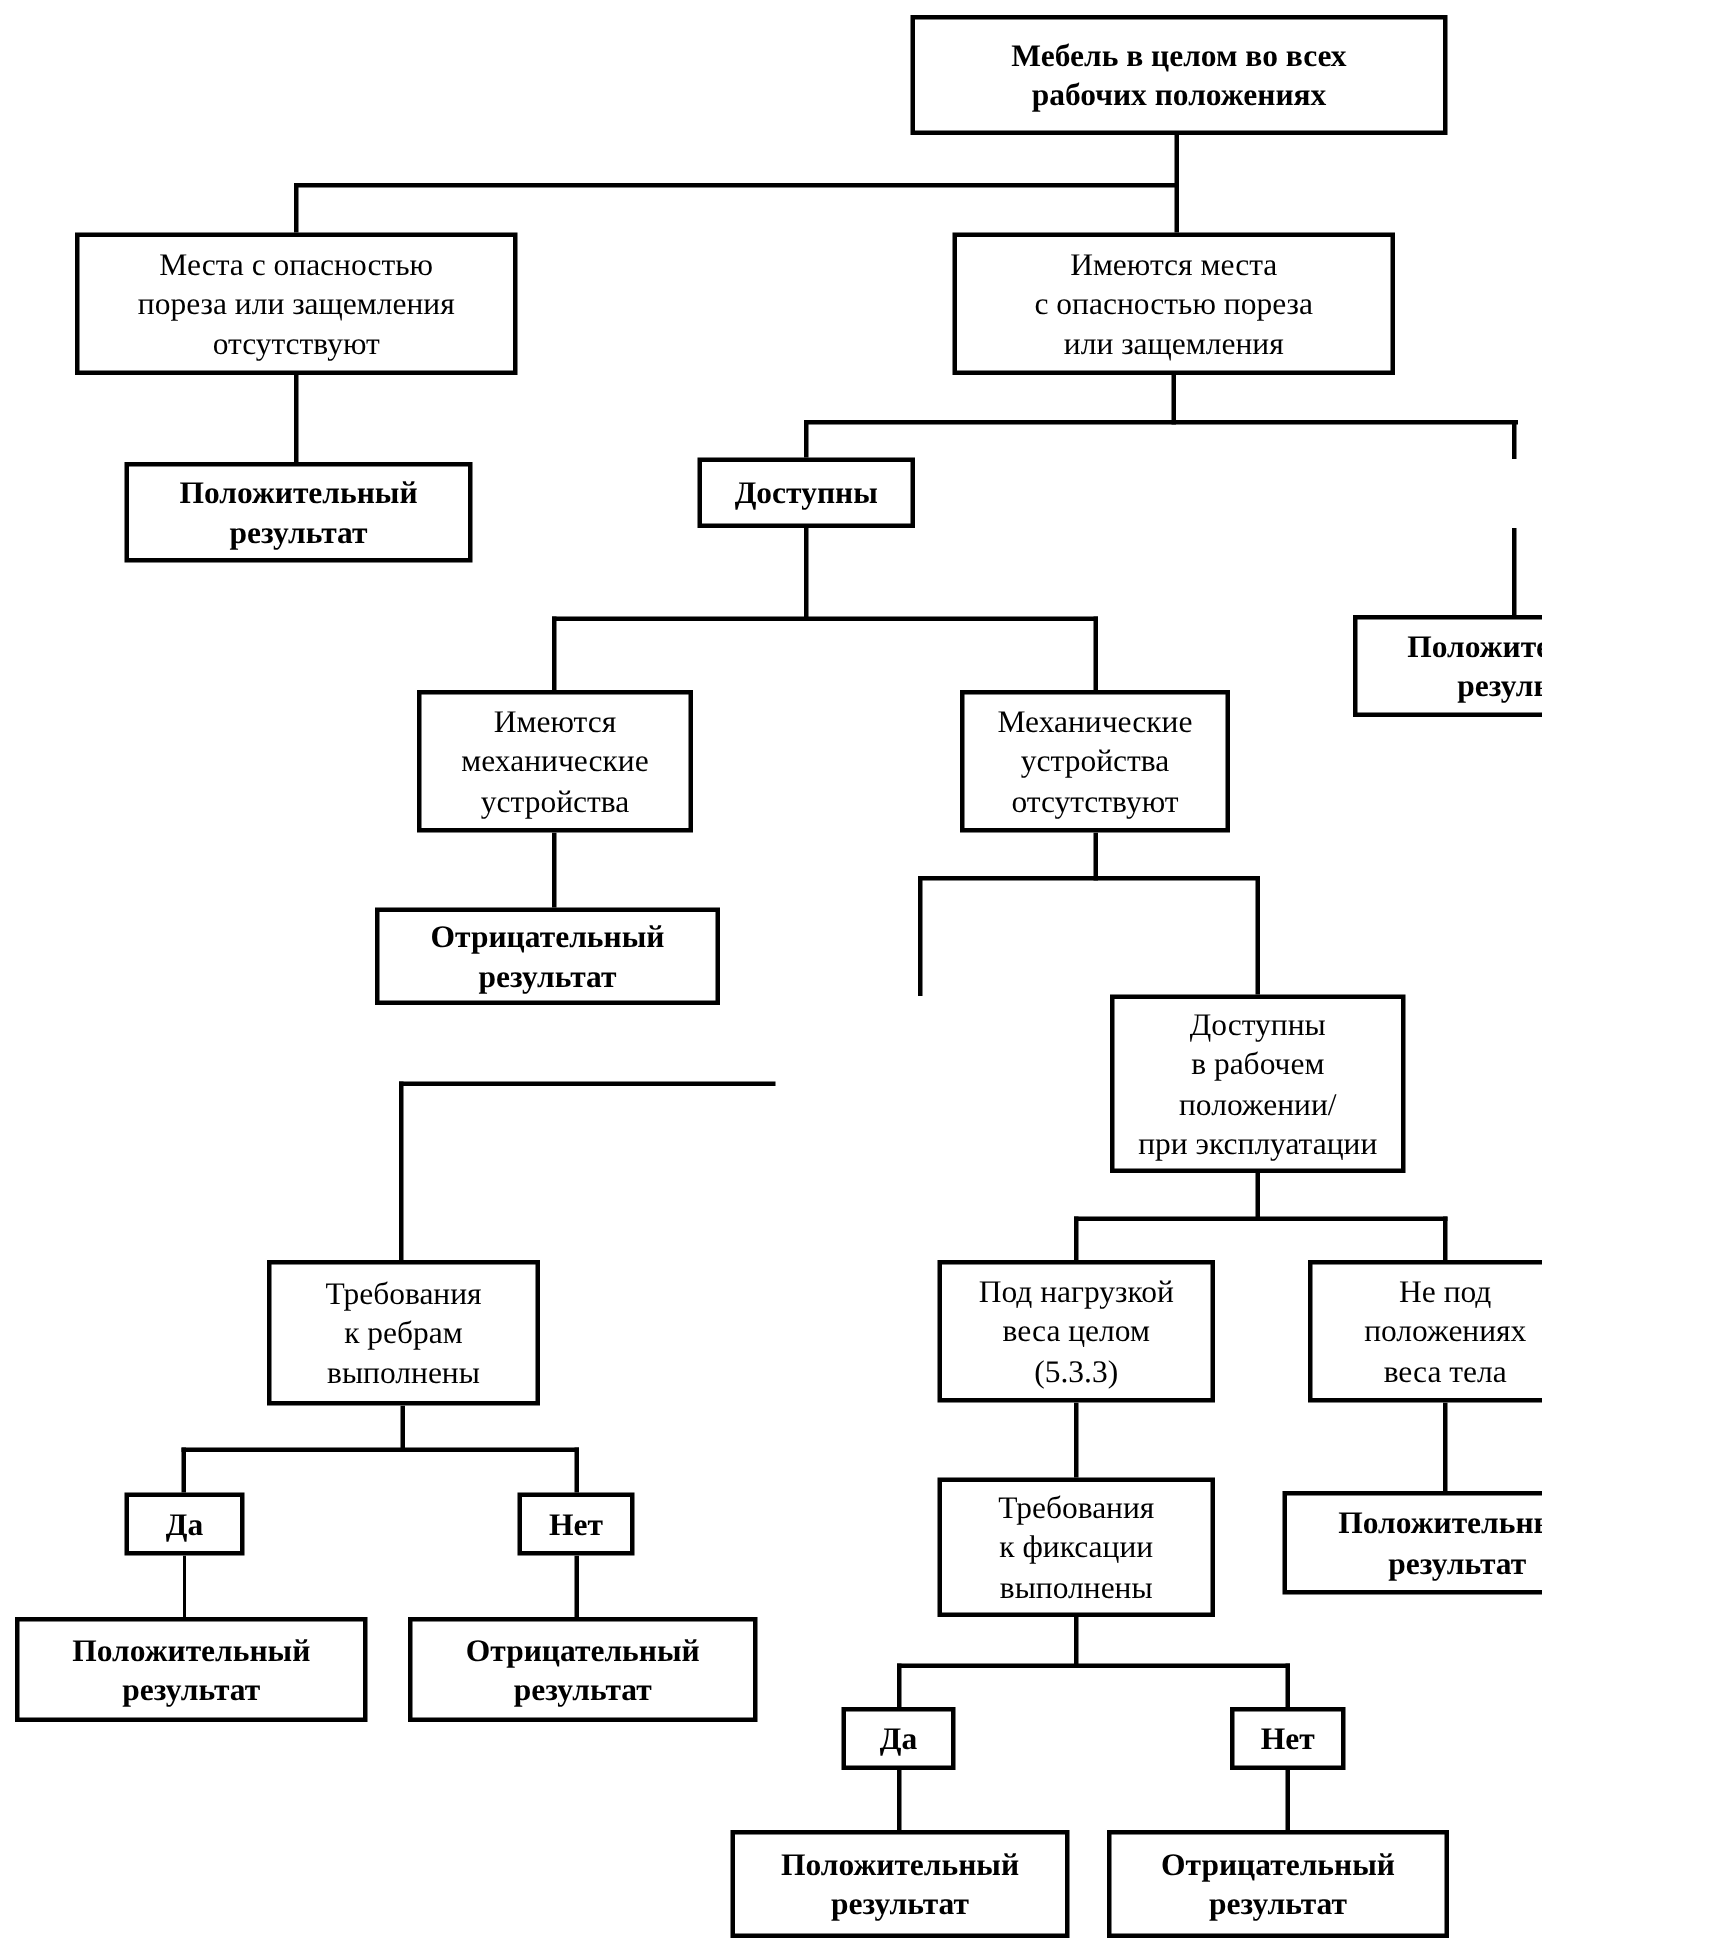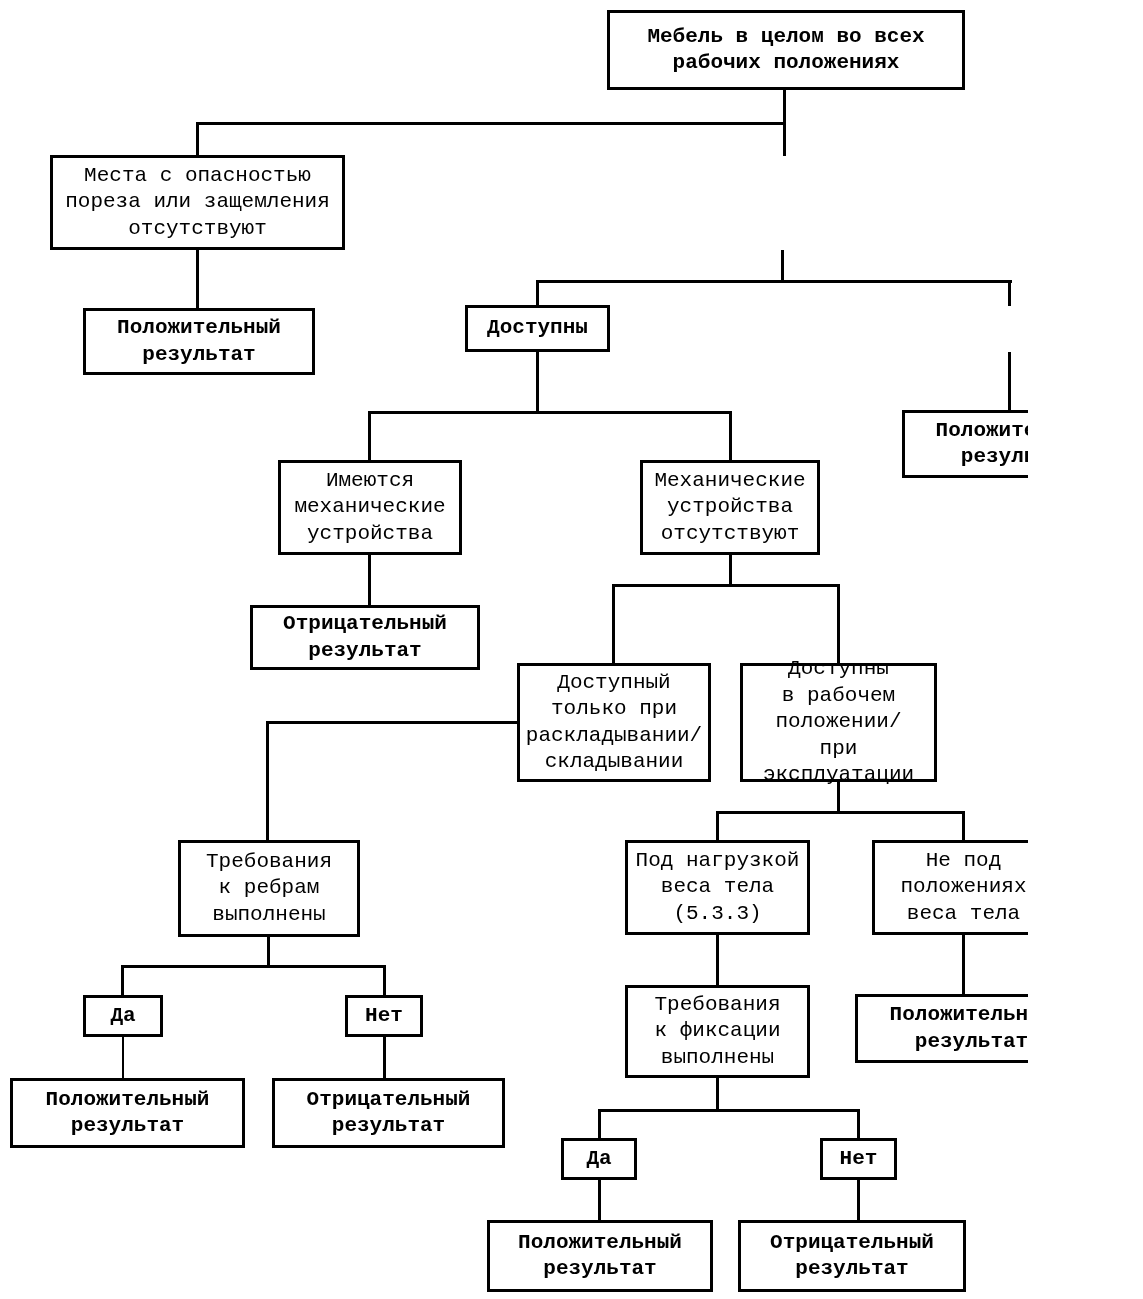--- a/index.html
+++ b/index.html
@@ -5,21 +5,21 @@
   html, body {
     margin: 0;
     padding: 0;
     background: #ffffff;
   }
   .canvas {
     position: relative;
     width: 1028px;
     height: 1299px;
     background: #ffffff;
-    font-family: Liberation Mono, monospace;
+    font-family: Liberation Serif, serif;
     overflow: hidden;
   }
   .node {
     position: absolute;
     box-sizing: border-box;
     border: 3px solid #000000;
     background: #ffffff;
     display: flex;
     align-items: center;
     justify-content: center;
@@ -99,20 +99,23 @@
   <div class="v" style="left:598px;top:1180px;height:41px"></div>
   <div class="v" style="left:857px;top:1180px;height:41px"></div>
 
   <div class="node bold" style="left:607px;top:10px;width:358px;height:80px">Мебель в целом во всех
 рабочих положениях</div>
 
   <div class="node" style="left:50px;top:155px;width:295px;height:95px">Места с опасностью
 пореза или защемления
 отсутствуют</div>
 
+  <div class="node" style="left:635px;top:155px;width:295px;height:95px">Имеются места
+с опасностью пореза
+или защемления</div>
 
   <div class="node bold" style="left:83px;top:308px;width:232px;height:67px">Положительный
 результат</div>
 
   <div class="node bold" style="left:465px;top:305px;width:145px;height:47px">Доступны</div>
 
 
   <div class="node bold" style="left:902px;top:410px;width:231px;height:68px">Положительный
 результат</div>
 
@@ -120,36 +123,32 @@
 механические
 устройства</div>
 
   <div class="node" style="left:640px;top:460px;width:180px;height:95px">Механические
 устройства
 отсутствуют</div>
 
   <div class="node bold" style="left:250px;top:605px;width:230px;height:65px">Отрицательный
 результат</div>
 
-  <div class="node" style="left:517px;top:663px;width:194px;height:119px">Доступный
-только при
-раскладывании/
-складывании</div>
 
   <div class="node" style="left:740px;top:663px;width:197px;height:119px">Доступны
 в рабочем
 положении/
 при эксплуатации</div>
 
   <div class="node" style="left:178px;top:840px;width:182px;height:97px">Требования
 к ребрам
 выполнены</div>
 
   <div class="node" style="left:625px;top:840px;width:185px;height:95px">Под нагрузкой
-веса тела
+веса целом
 (5.3.3)</div>
 
   <div class="node" style="left:872px;top:840px;width:183px;height:95px">Не под
 положениях
 веса тела</div>
 
   <div class="node bold" style="left:83px;top:995px;width:80px;height:42px">Да</div>
 
   <div class="node bold" style="left:345px;top:995px;width:78px;height:42px">Нет</div>
 

